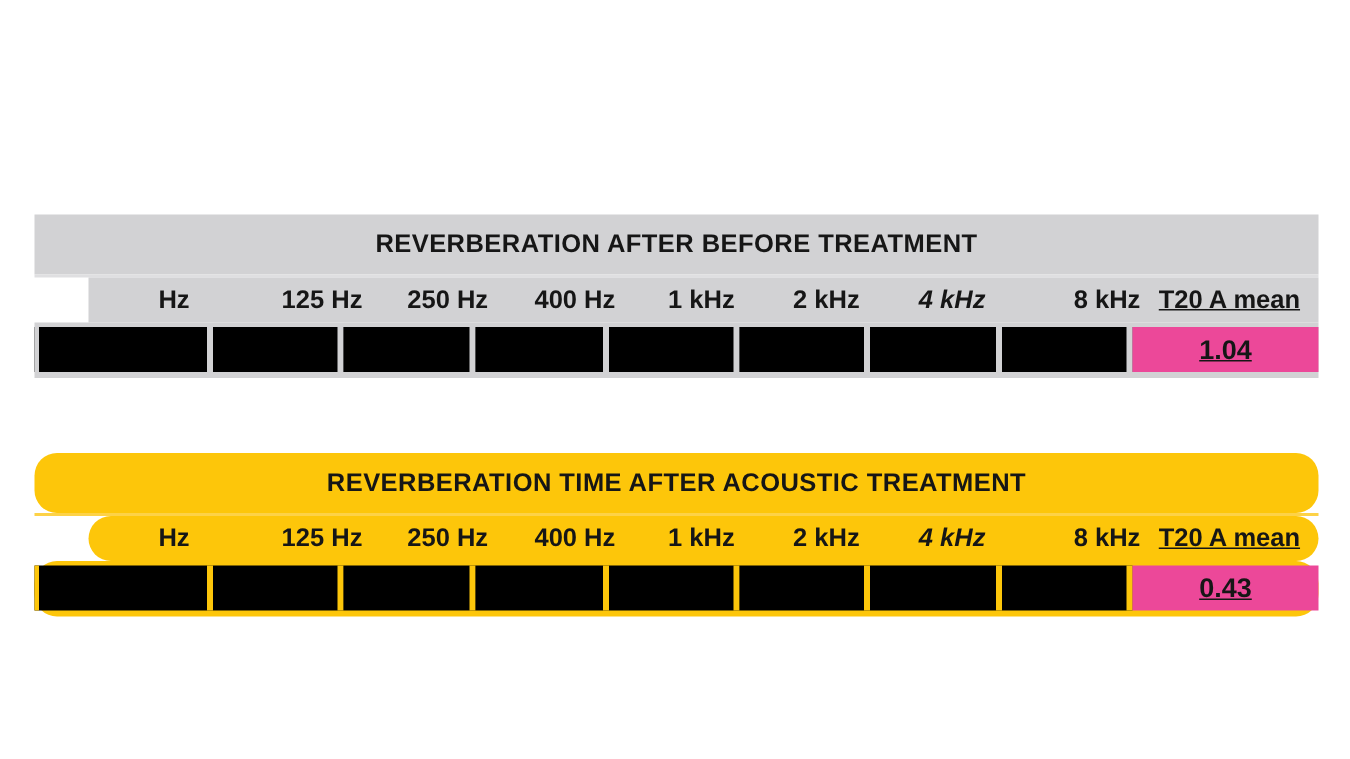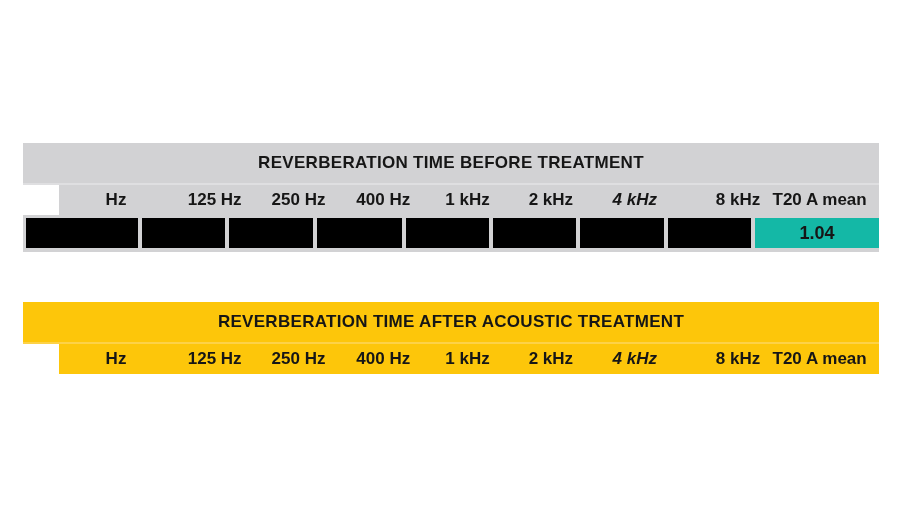--- a/index.html
+++ b/index.html
@@ -59,58 +59,58 @@
     background: #000000;
     box-sizing: border-box;
   }
   .mean-cell {
     height: 30px;
     line-height: 30px;
     text-align: center;
     font-weight: 700;
     font-size: 18px;
     color: #161616;
-    background: #14b8a6;
+    background: #ec4899;
     box-sizing: border-box;
   }
 
   
   .header-row > :nth-child(1), .data-row > :nth-child(1) { width: 119px; }
   .header-row > :nth-child(2), .data-row > :nth-child(2) { width: 87px; }
   .header-row > :nth-child(3), .data-row > :nth-child(3) { width: 88px; }
   .header-row > :nth-child(4), .data-row > :nth-child(4) { width: 89px; }
   .header-row > :nth-child(5), .data-row > :nth-child(5) { width: 87px; }
   .header-row > :nth-child(6), .data-row > :nth-child(6) { width: 87px; text-align: center; }
   .header-row > :nth-child(7), .data-row > :nth-child(7) { width: 88px; font-style: italic; }
   .header-row > :nth-child(8), .data-row > :nth-child(8) { width: 87px; text-align: right; }
-  .header-row > :nth-child(9), .data-row > :nth-child(9) { width: 124px; }
+  .header-row > :nth-child(9), .data-row > :nth-child(9) { width: 124px; text-decoration: underline; }
 
   
   .before .title-band,
   .before .header-row,
   .before .data-row { background: #d2d2d4; }
   .before .title-sep { background: #dfdfe1; }
   .before .data-cell { border-right: 4px solid #d2d2d4; }
   .before .data-row > :nth-child(1) { border-left: 3px solid #d2d2d4; }
 
   
   .after .title-band,
   .after .header-row,
-  .after .data-row { background: #fdc60a; }
+  .after .data-row { background: #fdc60a; border-radius: 15px; }
   .after .title-sep { background: #fdd247; }
   .after .data-cell { border-right: 4px solid #fdc60a; }
   .after .data-row > :nth-child(1) { border-left: 3px solid #fdc60a; }
 </style>
 </head>
 <body>
 
 <div class="canvas">
 
   <div class="rt-table before">
-    <div class="title-band">REVERBERATION TIME BEFORE TREATMENT</div>
+    <div class="title-band">REVERBERATION AFTER BEFORE TREATMENT</div>
     <div class="title-sep"></div>
     <div class="header-row">
       <div class="header-cell">Hz</div>
       <div class="header-cell">125 Hz</div>
       <div class="header-cell">250 Hz</div>
       <div class="header-cell">400 Hz</div>
       <div class="header-cell">1 kHz</div>
       <div class="header-cell">2 kHz</div>
       <div class="header-cell">4 kHz</div>
       <div class="header-cell">8 kHz</div>
@@ -136,15 +136,26 @@
       <div class="header-cell">Hz</div>
       <div class="header-cell">125 Hz</div>
       <div class="header-cell">250 Hz</div>
       <div class="header-cell">400 Hz</div>
       <div class="header-cell">1 kHz</div>
       <div class="header-cell">2 kHz</div>
       <div class="header-cell">4 kHz</div>
       <div class="header-cell">8 kHz</div>
       <div class="header-cell">T20 A mean</div>
     </div>
+    <div class="data-row">
+      <div class="data-cell"></div>
+      <div class="data-cell"></div>
+      <div class="data-cell"></div>
+      <div class="data-cell"></div>
+      <div class="data-cell"></div>
+      <div class="data-cell"></div>
+      <div class="data-cell"></div>
+      <div class="data-cell"></div>
+      <div class="mean-cell">0.43</div>
+    </div>
   </div>
 
 </div>
 
 </body></html>

